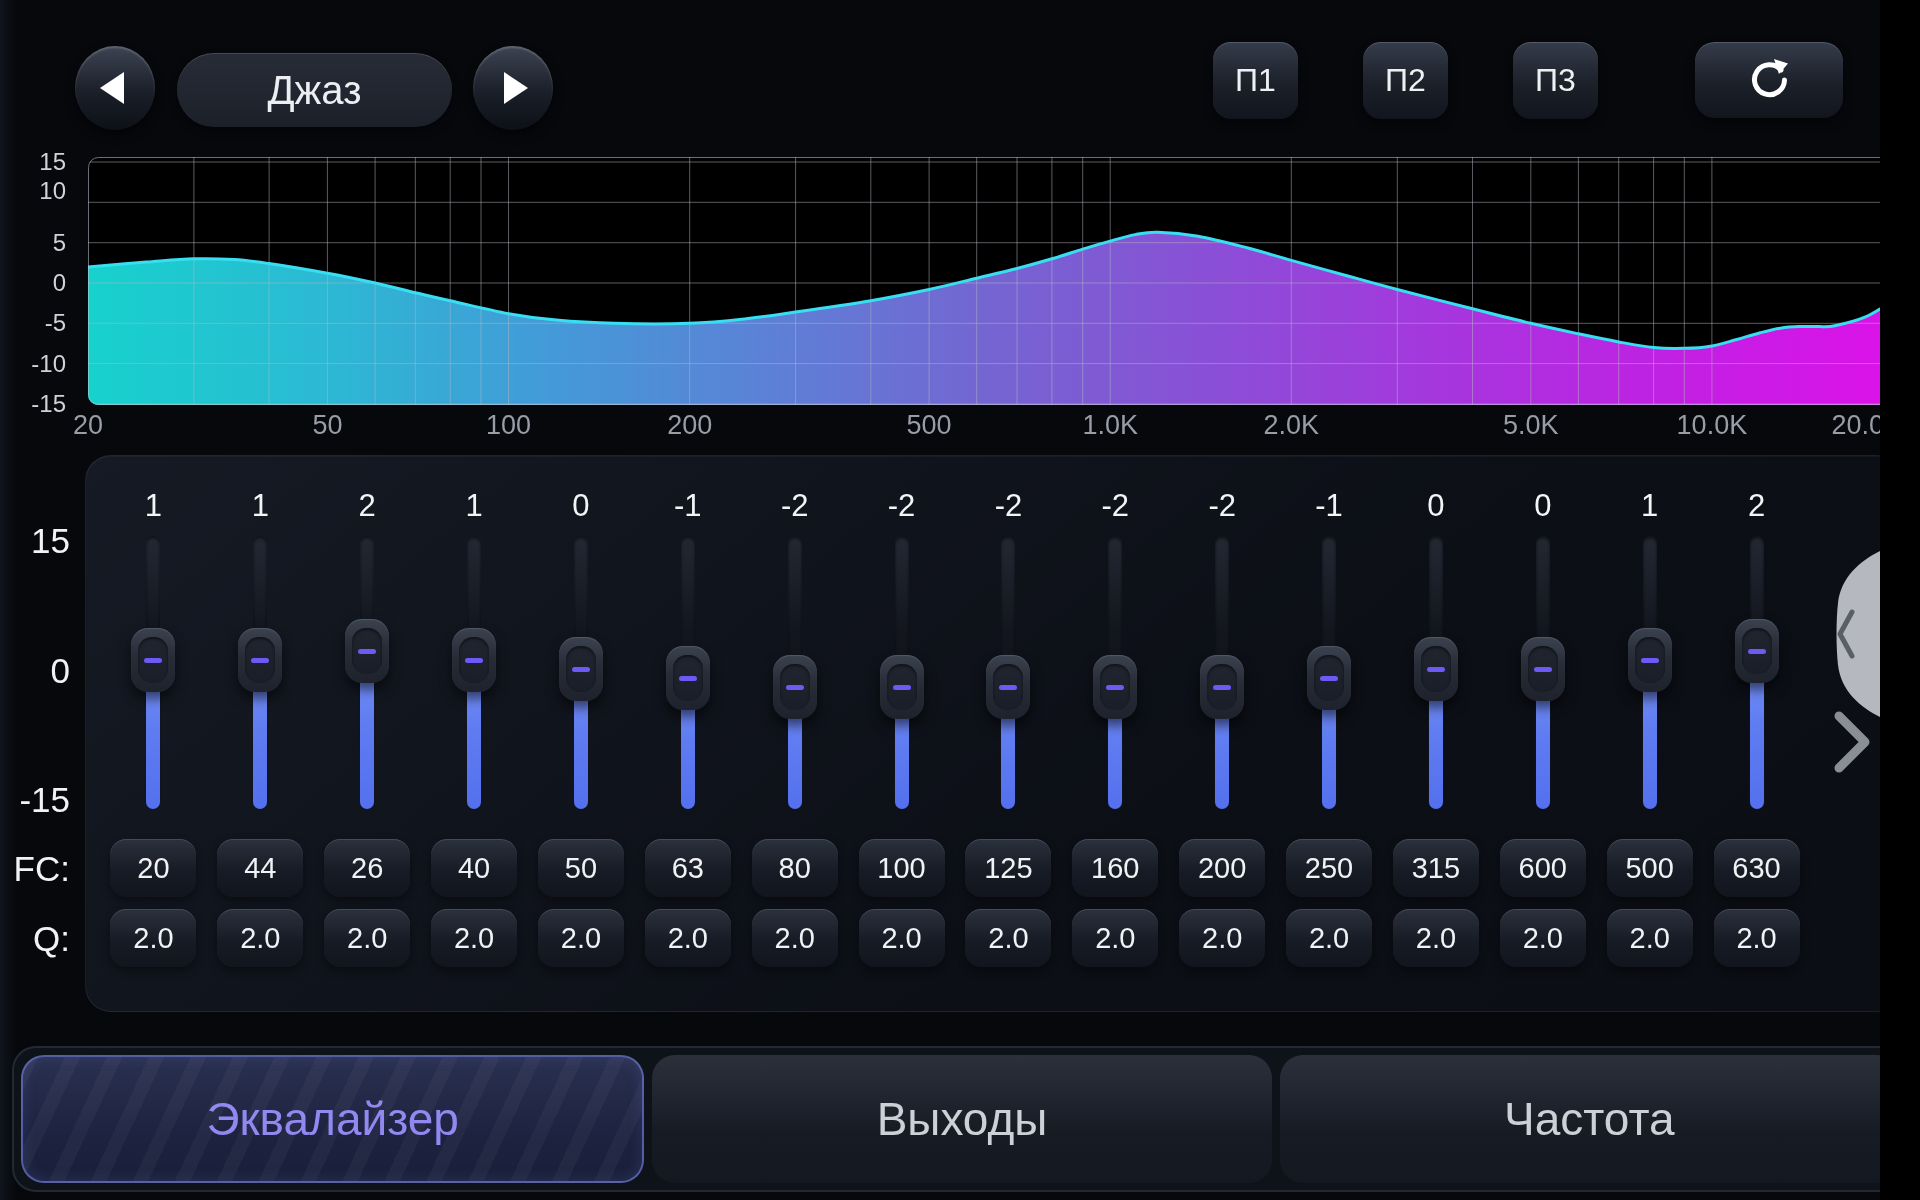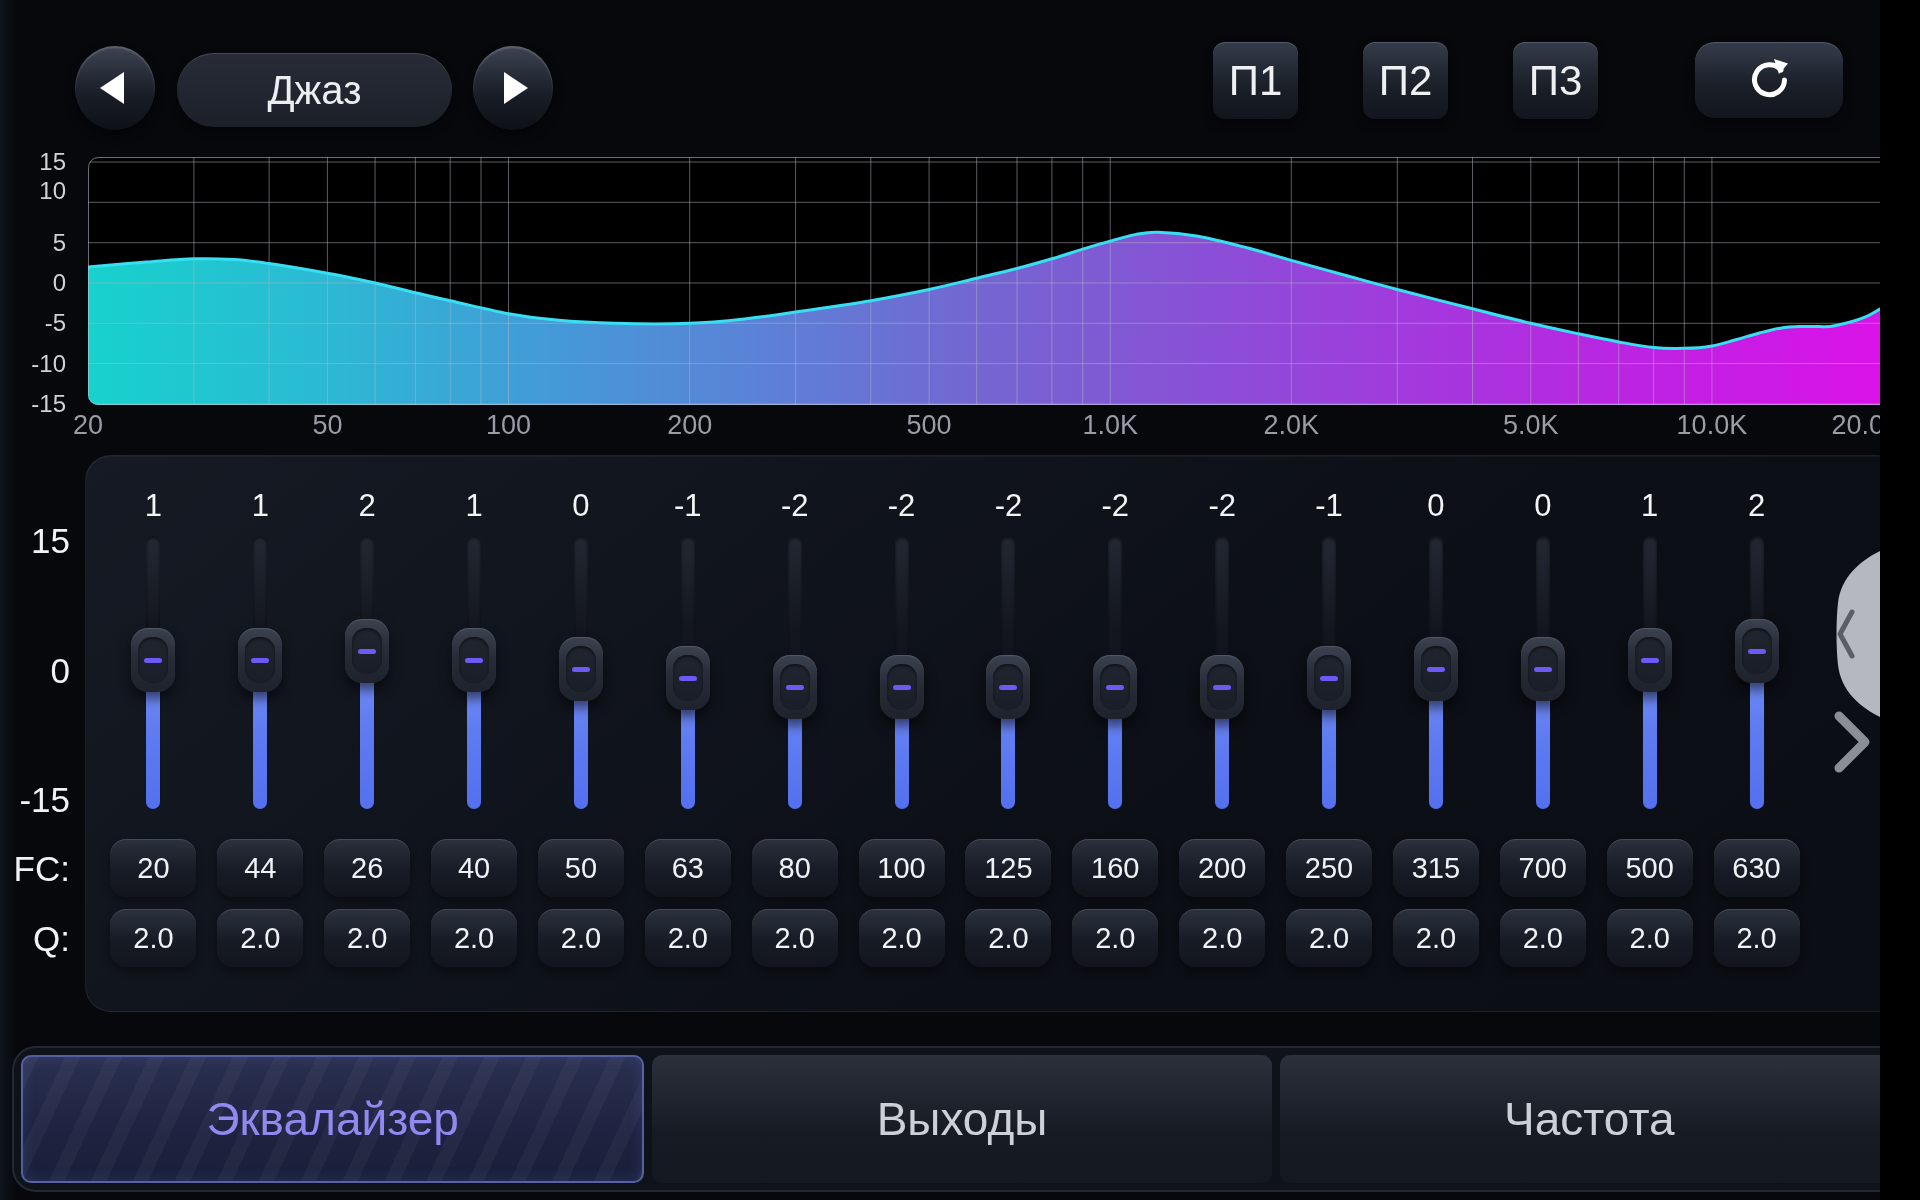--- a/index.html
+++ b/index.html
@@ -14,24 +14,24 @@
        box-shadow:inset 0 2px 2px rgba(255,255,255,.18),0 5px 10px rgba(0,0,0,.55);
        display:flex;align-items:center;justify-content:center;cursor:pointer;}
   .tri{width:0;height:0;border-top:16px solid transparent;border-bottom:16px solid transparent;}
   .tri.left{border-right:24px solid #fff;margin-right:6px;}
   .tri.right{border-left:24px solid #fff;margin-left:6px;}
   .pill{position:absolute;left:177px;top:53px;width:275px;height:74px;border-radius:37px;
        background:linear-gradient(180deg,#272c37,#1b2029);
        box-shadow:inset 0 1px 0 rgba(255,255,255,.14),0 4px 8px rgba(0,0,0,.45);
        display:flex;align-items:center;justify-content:center;font-size:40px;color:#eceef2;cursor:pointer;}
   .slots{position:absolute;left:1213px;top:42px;display:flex;gap:65px;}
-  .slot{width:85px;height:77px;border-radius:12px;border:0;
+  .slot{width:85px;height:77px;border-radius:18px;border:0;
        background:linear-gradient(180deg,#353c4a,#1b2029 55%,#12151d);
        box-shadow:inset 0 1px 0 rgba(255,255,255,.16),0 5px 9px rgba(0,0,0,.5);
-       color:#eef0f4;font-size:42px;font-family:inherit;display:flex;align-items:center;justify-content:center;cursor:pointer;}
+       color:#eef0f4;font-size:32px;font-family:inherit;display:flex;align-items:center;justify-content:center;cursor:pointer;}
   .reset{position:absolute;left:1695px;top:42px;width:148px;height:76px;border-radius:20px;border:0;
        background:linear-gradient(180deg,#353c4a,#1b2029 55%,#12151d);
        box-shadow:inset 0 1px 0 rgba(255,255,255,.16),0 5px 9px rgba(0,0,0,.5);
        display:flex;align-items:center;justify-content:center;cursor:pointer;}
 
   
   .ylab{position:absolute;left:0;width:66px;text-align:right;font-size:24px;color:#cfd2d8;line-height:28px;}
   .plot{position:absolute;left:88px;top:157px;width:1805px;height:248px;}
   .xlab{position:absolute;top:410px;font-size:27px;color:#999da6;white-space:nowrap;}
 
@@ -60,21 +60,21 @@
   .chip{position:absolute;left:50%;margin-left:-43px;width:86px;height:58px;border-radius:16px;
        background:linear-gradient(180deg,#2b313d,#171b25 55%,#12151d);
        box-shadow:inset 0 1px 0 rgba(255,255,255,.13),0 4px 8px rgba(0,0,0,.4);
        text-align:center;line-height:58px;font-size:29px;color:#f0f2f5;cursor:pointer;}
   .chip.fc{top:383px;} .chip.q{top:453px;}
 
   
   .tabbar{position:absolute;left:12px;top:1046px;width:1896px;height:146px;border-radius:24px;
        background:#0e1219;border:2px solid rgba(115,125,150,.22);box-sizing:border-box;
        display:flex;gap:8px;padding:7px;}
-  .tab{flex:1;border-radius:10px;border:0;font-family:inherit;font-size:46px;color:#cdd0d6;
+  .tab{flex:1;border-radius:23px;border:0;font-family:inherit;font-size:46px;color:#cdd0d6;
        background:linear-gradient(180deg,#2b303b,#171b24 60%,#141821);
        display:flex;align-items:center;justify-content:center;cursor:pointer;}
   .tab.active{color:#9289f0;border:2px solid rgba(104,114,196,.75);
        background:
          repeating-linear-gradient(115deg,rgba(255,255,255,.035) 0 14px,rgba(255,255,255,0) 14px 38px),
          linear-gradient(180deg,#2a3150,#1d2340 60%,#1a203a);
        box-shadow:0 0 14px rgba(90,100,190,.25) inset;}
 
   
   .handle{position:absolute;right:0;top:548px;width:62px;height:172px;cursor:pointer;}
@@ -324,21 +324,21 @@
           <div class="chip fc">315</div>
           <div class="chip q">2.0</div>
         </div>
         <div class="col">
           <div class="val">0</div>
           <div class="track"></div>
           <div class="fill" style="top:213px;height:140px;"></div>
           <div class="knob" style="top:181px;">
             <div class="dash"></div>
           </div>
-          <div class="chip fc">700</div>
+          <div class="chip fc">600</div>
           <div class="chip q">2.0</div>
         </div>
         <div class="col">
           <div class="val">1</div>
           <div class="track"></div>
           <div class="fill" style="top:204px;height:149px;"></div>
           <div class="knob" style="top:172px;">
             <div class="dash"></div>
           </div>
           <div class="chip fc">500</div>

